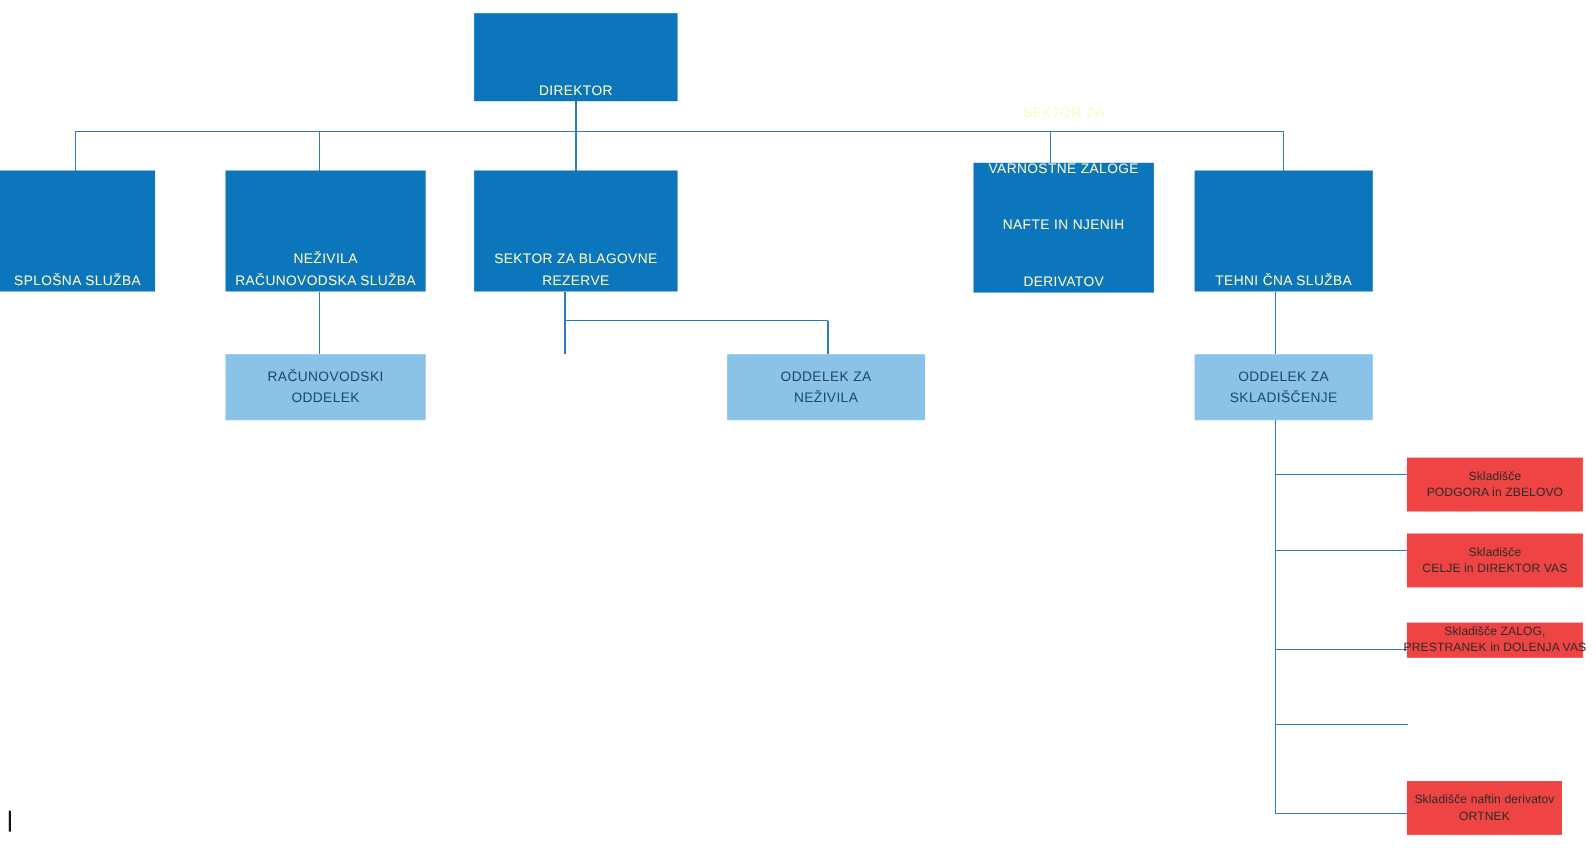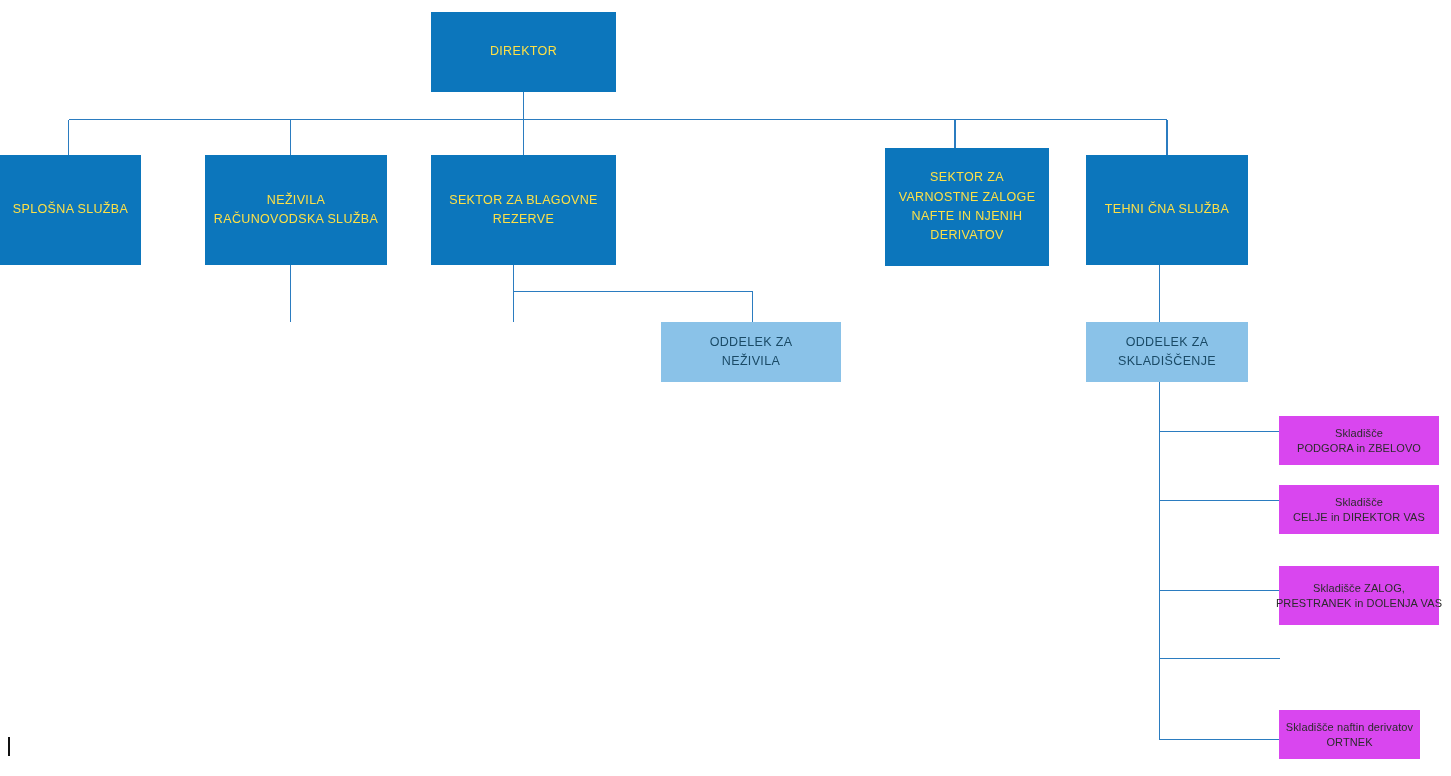--- a/index.html
+++ b/index.html
@@ -30,32 +30,33 @@
     box-sizing: border-box;
     display: flex;
     flex-direction: column;
     align-items: center;
     justify-content: center;
     text-align: center;
     line-height: 1.55;
   }
   .node.blue {
     background: #0c76bc;
-    color: #fde047;
+    color: #fef9c3;
     font-size: 12.5px;
     letter-spacing: 0.35px;
+    justify-content: flex-end;
   }
   .node.lightblue {
     background: #8ac2e8;
     color: #1a4a66;
     font-size: 12.5px;
     letter-spacing: 0.35px;
   }
   .node.gray {
-    background: #d946ef;
+    background: #ef4444;
     color: #2b2b2b;
     font-size: 11px;
     line-height: 1.35;
     letter-spacing: 0.1px;
   }
   .node .ln {
     display: block;
     white-space: pre;
   }
   .caret {
@@ -114,31 +115,35 @@
   <div class="node blue" style="left:205px; top:155px; width:182px; height:110px;">
     <span class="ln">NEŽIVILA</span>
     <span class="ln">RAČUNOVODSKA SLUŽBA</span>
   </div>
 
   <div class="node blue" style="left:431px; top:155px; width:185px; height:110px;">
     <span class="ln">SEKTOR ZA BLAGOVNE</span>
     <span class="ln">REZERVE</span>
   </div>
 
-  <div class="node blue" style="left:885px; top:148px; width:164px; height:118px;">
+  <div class="node blue" style="left:885px; top:148px; width:164px; height:118px;gap:32px;">
     <span class="ln">SEKTOR ZA</span>
     <span class="ln">VARNOSTNE ZALOGE</span>
     <span class="ln">NAFTE IN NJENIH</span>
     <span class="ln">DERIVATOV</span>
   </div>
 
   <div class="node blue" style="left:1086px; top:155px; width:162px; height:110px;">
     <span class="ln">TEHNI ČNA SLUŽBA</span>
   </div>
 
+  <div class="node lightblue" style="left:205px; top:322px; width:182px; height:60px;">
+    <span class="ln">RAČUNOVODSKI</span>
+    <span class="ln">ODDELEK</span>
+  </div>
 
 
   <div class="node lightblue" style="left:661px; top:322px; width:180px; height:60px;">
     <span class="ln">ODDELEK ZA</span>
     <span class="ln">NEŽIVILA</span>
   </div>
 
   <div class="node lightblue" style="left:1086px; top:322px; width:162px; height:60px;">
     <span class="ln">ODDELEK ZA</span>
     <span class="ln">SKLADIŠČENJE</span>
@@ -147,21 +152,21 @@
   <div class="node gray" style="left:1279px; top:416px; width:160px; height:49px;">
     <span class="ln">Skladišče</span>
     <span class="ln">PODGORA in ZBELOVO</span>
   </div>
 
   <div class="node gray" style="left:1279px; top:485px; width:160px; height:49px;">
     <span class="ln">Skladišče</span>
     <span class="ln">CELJE in DIREKTOR VAS</span>
   </div>
 
-  <div class="node gray" style="left:1279px; top:566px; width:160px; height:59px;">
+  <div class="node gray" style="left:1279px; top:566px; width:160px; height:32px;">
     <span class="ln">Skladišče ZALOG,</span>
     <span class="ln">PRESTRANEK in DOLENJA VAS</span>
   </div>
 
 
   <div class="node gray" style="left:1279px; top:710px; width:141px; height:49px;">
     <span class="ln">Skladišče naftin derivatov</span>
     <span class="ln">ORTNEK</span>
   </div>
 

